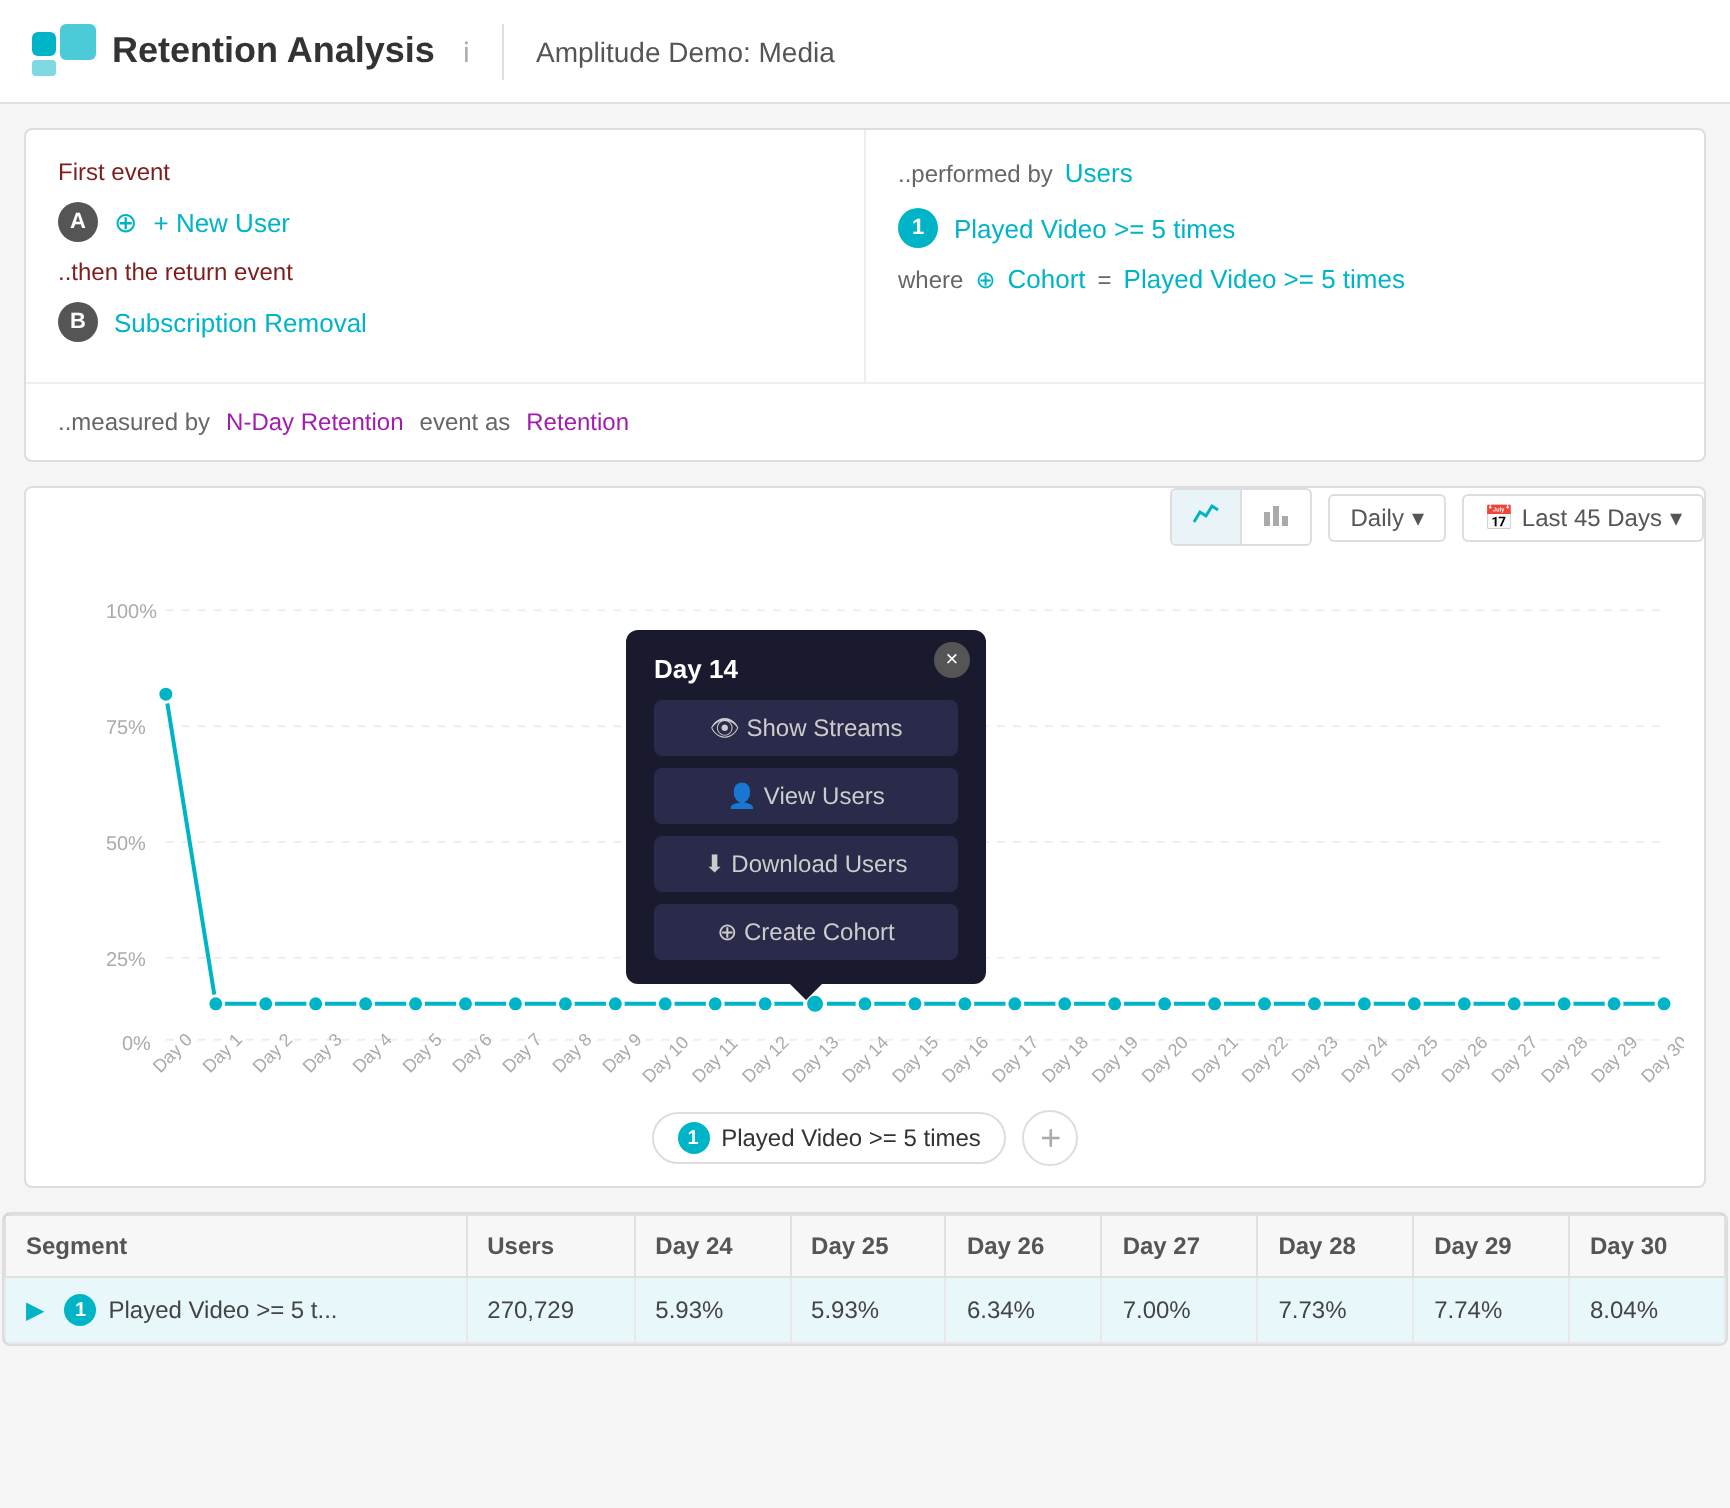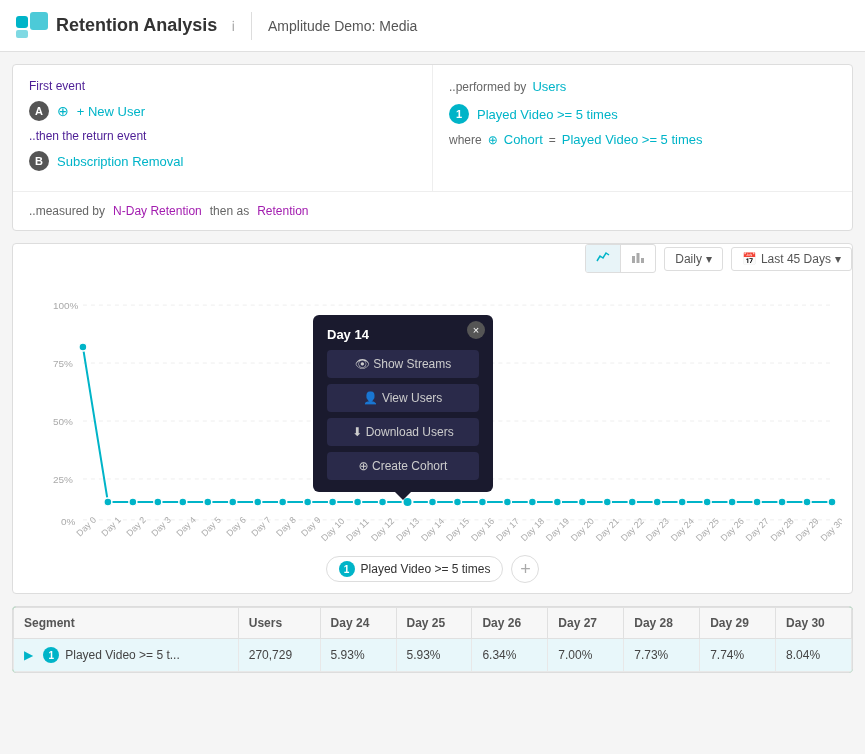--- a/index.html
+++ b/index.html
@@ -26,21 +26,21 @@
 
     
     .query-panel {
       background: #fff; border: 1px solid #ddd; margin: 12px; border-radius: 4px;
     }
     .query-row {
       display: flex; border-bottom: 1px solid #eee;
     }
     .query-left { flex: 1; padding: 14px 16px; border-right: 1px solid #eee; }
     .query-right { flex: 1; padding: 14px 16px; }
-    .query-label { font-size: 12px; color: #4c1d95; margin-bottom: 8px; }
+    .query-label { font-size: 12px; color: #7f1d1d; margin-bottom: 8px; }
     .query-item { display: flex; align-items: center; gap: 8px; margin-bottom: 6px; }
     .event-badge {
       width: 20px; height: 20px; border-radius: 50%; display: flex; align-items: center;
       justify-content: center; font-size: 11px; font-weight: 700; color: #fff; flex-shrink: 0;
     }
     .badge-a { background: #555; }
     .badge-b { background: #555; }
     .badge-1 { background: #00b4c8; }
     .event-link { color: #00b4c8; text-decoration: none; cursor: pointer; font-size: 13px; }
     .new-user-icon { color: #00b4c8; font-size: 14px; }
@@ -176,21 +176,21 @@
         <span class="cohort-icon">⊕</span>
         <a class="event-link">Cohort</a>
         <span>=</span>
         <a class="event-link">Played Video &gt;= 5 times</a>
       </div>
     </div>
   </div>
   <div class="measured-row">
     <span>..measured by</span>
     <a class="measured-link">N-Day Retention</a>
-    <span>then as</span>
+    <span>event as</span>
     <a class="measured-link">Retention</a>
   </div>
 </div>
 
 <div class="chart-panel">
 
   <div class="chart-toolbar">
     <div class="chart-type-group">
       <button class="active">
         <svg width="14" height="14" viewBox="0 0 14 14">
@@ -322,21 +322,21 @@
 
   <div class="segment-pills">
     <div class="segment-pill">
       <span class="pill-badge">1</span>
       <span>Played Video &gt;= 5 times</span>
     </div>
     <button class="add-pill">+</button>
   </div>
 </div>
 
-<div style="margin: 0 12px 12px; background:#22c55e; border:1px solid #ddd; border-radius:4px; overflow:hidden;">
+<div style="margin: 0 1px 12px; background:#22c55e; border:1px solid #ddd; border-radius:4px; overflow:hidden;">
   <table class="data-table">
     <thead>
       <tr>
         <th>Segment</th>
         <th>Users</th>
         <th>Day 24</th>
         <th>Day 25</th>
         <th>Day 26</th>
         <th>Day 27</th>
         <th>Day 28</th>

